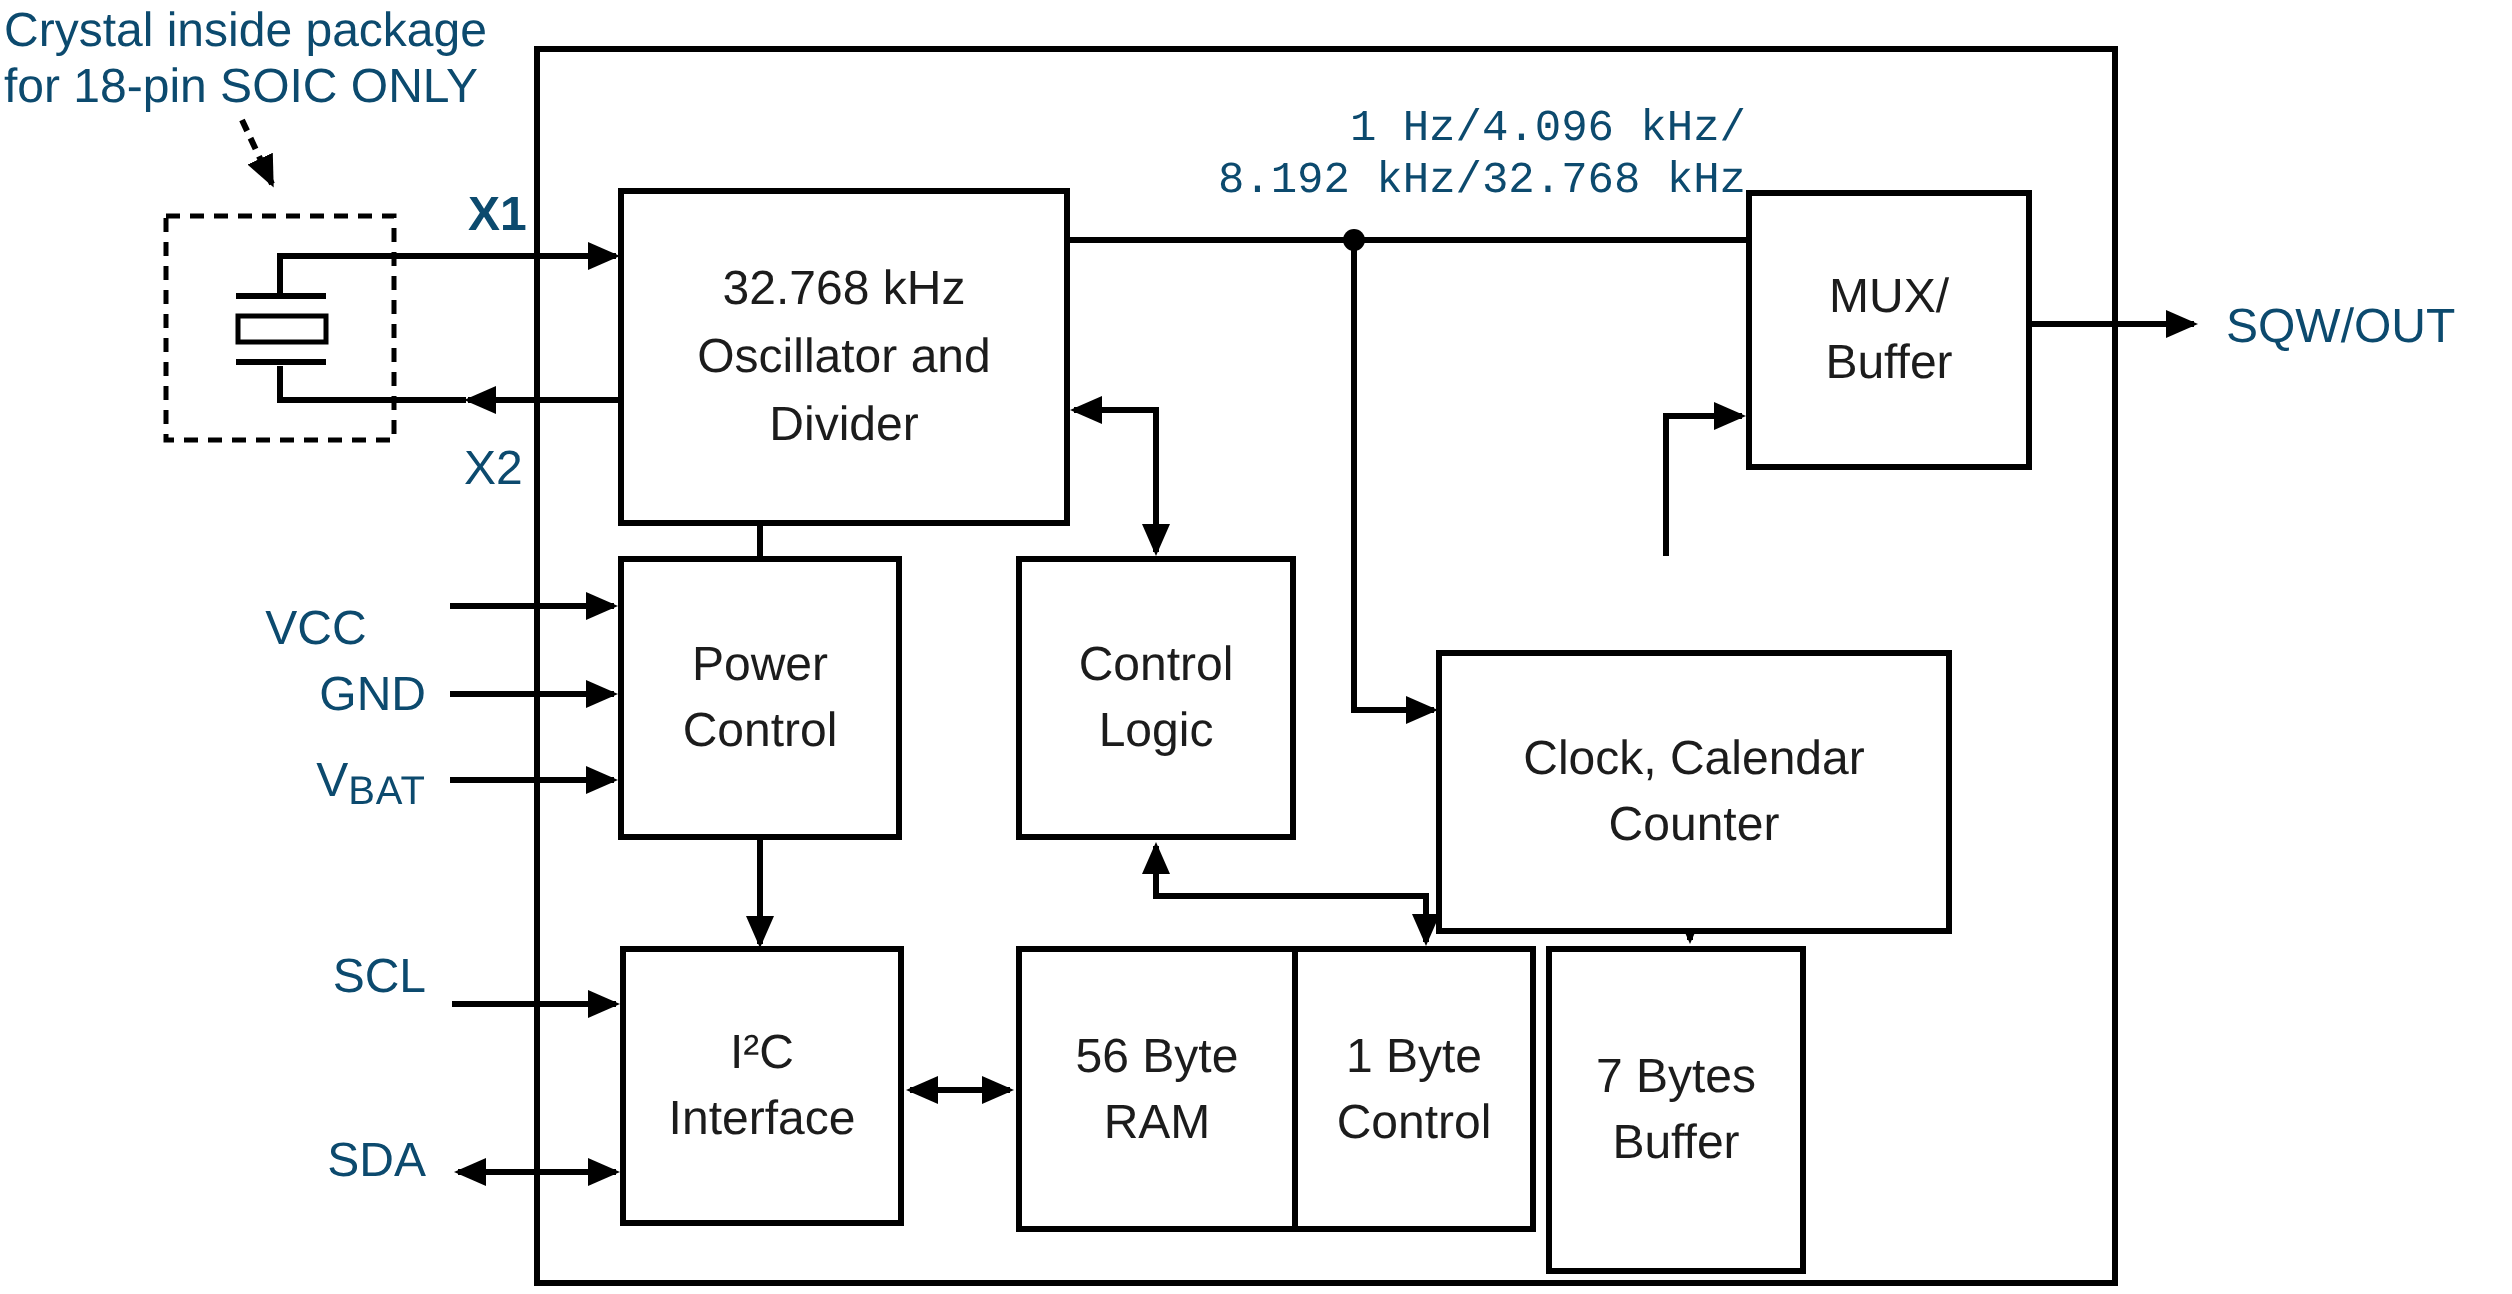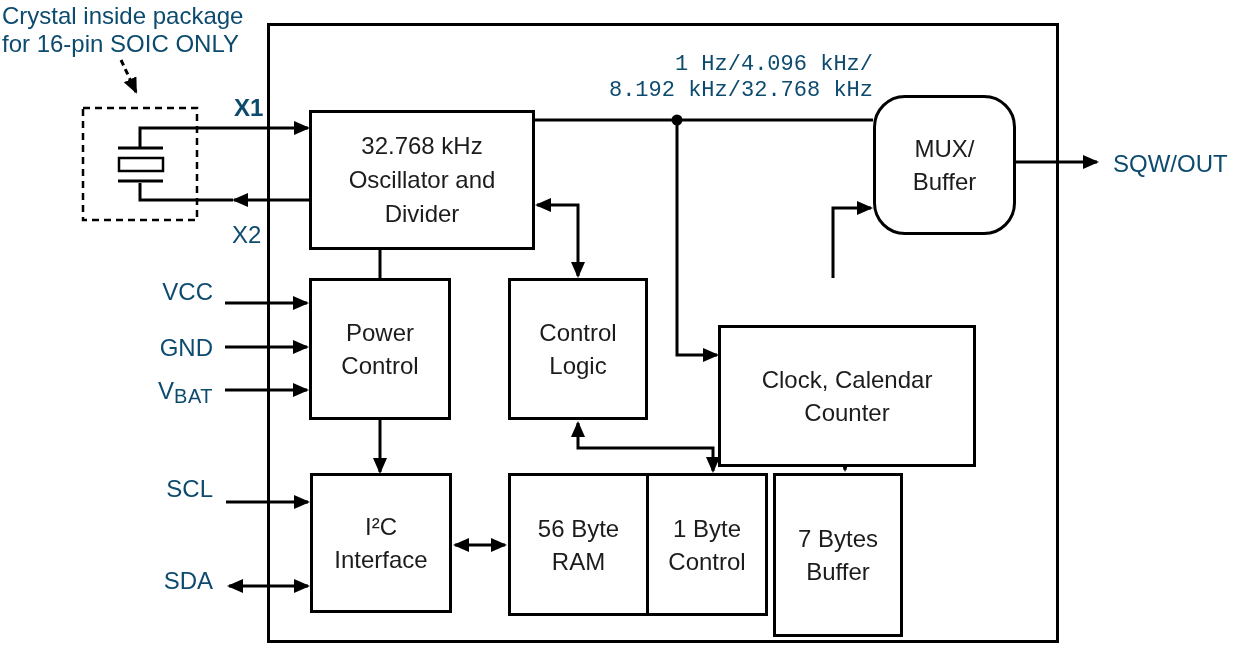--- a/index.html
+++ b/index.html
@@ -41,22 +41,22 @@
     display: flex;
     flex-direction: column;
     justify-content: center;
     align-items: center;
     text-align: center;
     font-size: 24px;
     line-height: 33px;
     color: #1c1c1c;
   }
   .block span { display: block; }
-  #block-oscillator   { left: 309px; top:  110px; width: 226px; height: 140px; line-height: 34px; }
-  #block-mux          { left: 873px; top:  95px; width: 143px; height: 140px; border-radius: 32px; }
+  #block-oscillator   { left: 309px; top:  94px; width: 226px; height: 169px; line-height: 34px; }
+  #block-mux          { left: 873px; top:  95px; width: 143px; height: 140px; }
   #block-power        { left: 309px; top: 278px; width: 142px; height: 142px; }
   #block-control-logic{ left: 508px; top: 278px; width: 140px; height: 142px; }
   #block-clock        { left: 718px; top: 278px; width: 258px; height: 142px; margin-top: 47px; }
   #block-i2c          { left: 310px; top: 473px; width: 142px; height: 140px; }
   #block-ram          { left: 508px; top: 473px; width: 141px; height: 143px; }
   #block-byte-control { left: 646px; top: 473px; width: 122px; height: 143px; }
   #block-buffer       { left: 773px; top: 473px; width: 130px; height: 164px; }
   .label {
     position: absolute;
     font-size: 24px;
@@ -65,21 +65,21 @@
     color: #0c4a6e;
   }
   .pin-col {
     text-align: right;
     width: 110px;
     left: 103px;
   }
   #label-annotation { left: 2px; top: 2px; text-align: left; }
   #label-x1  { left: 234px; top:  94px; font-weight: bold; }
   #label-x2  { left: 232px; top: 221px; }
-  #label-vcc { top: 278px; }
+  #label-vcc { top: 301px; text-align: center; }
   #label-gnd { top: 334px; }
   #label-vbat{ top: 377px; }
   #label-scl { top: 475px; }
   #label-sda { top: 567px; }
   #label-sqw { left: 1113px; top: 150px; }
   #label-freq {
     left: 513px;
     top: 52px;
     width: 360px;
     text-align: right;
@@ -196,21 +196,21 @@
     <span>Control</span>
   </div>
 
   <div class="block" id="block-buffer">
     <span>7 Bytes</span>
     <span>Buffer</span>
   </div>
 
   <div class="label" id="label-annotation">
     <span style="display:block">Crystal inside package</span>
-    <span style="display:block">for 16-pin SOIC ONLY</span>
+    <span style="display:block">for 18-pin SOIC ONLY</span>
   </div>
 
   <div class="label" id="label-x1">X1</div>
   <div class="label" id="label-x2">X2</div>
 
   <div class="label pin-col" id="label-vcc">VCC</div>
   <div class="label pin-col" id="label-gnd">GND</div>
   <div class="label pin-col" id="label-vbat">
     <span>V</span><span class="sub">BAT</span>
   </div>

